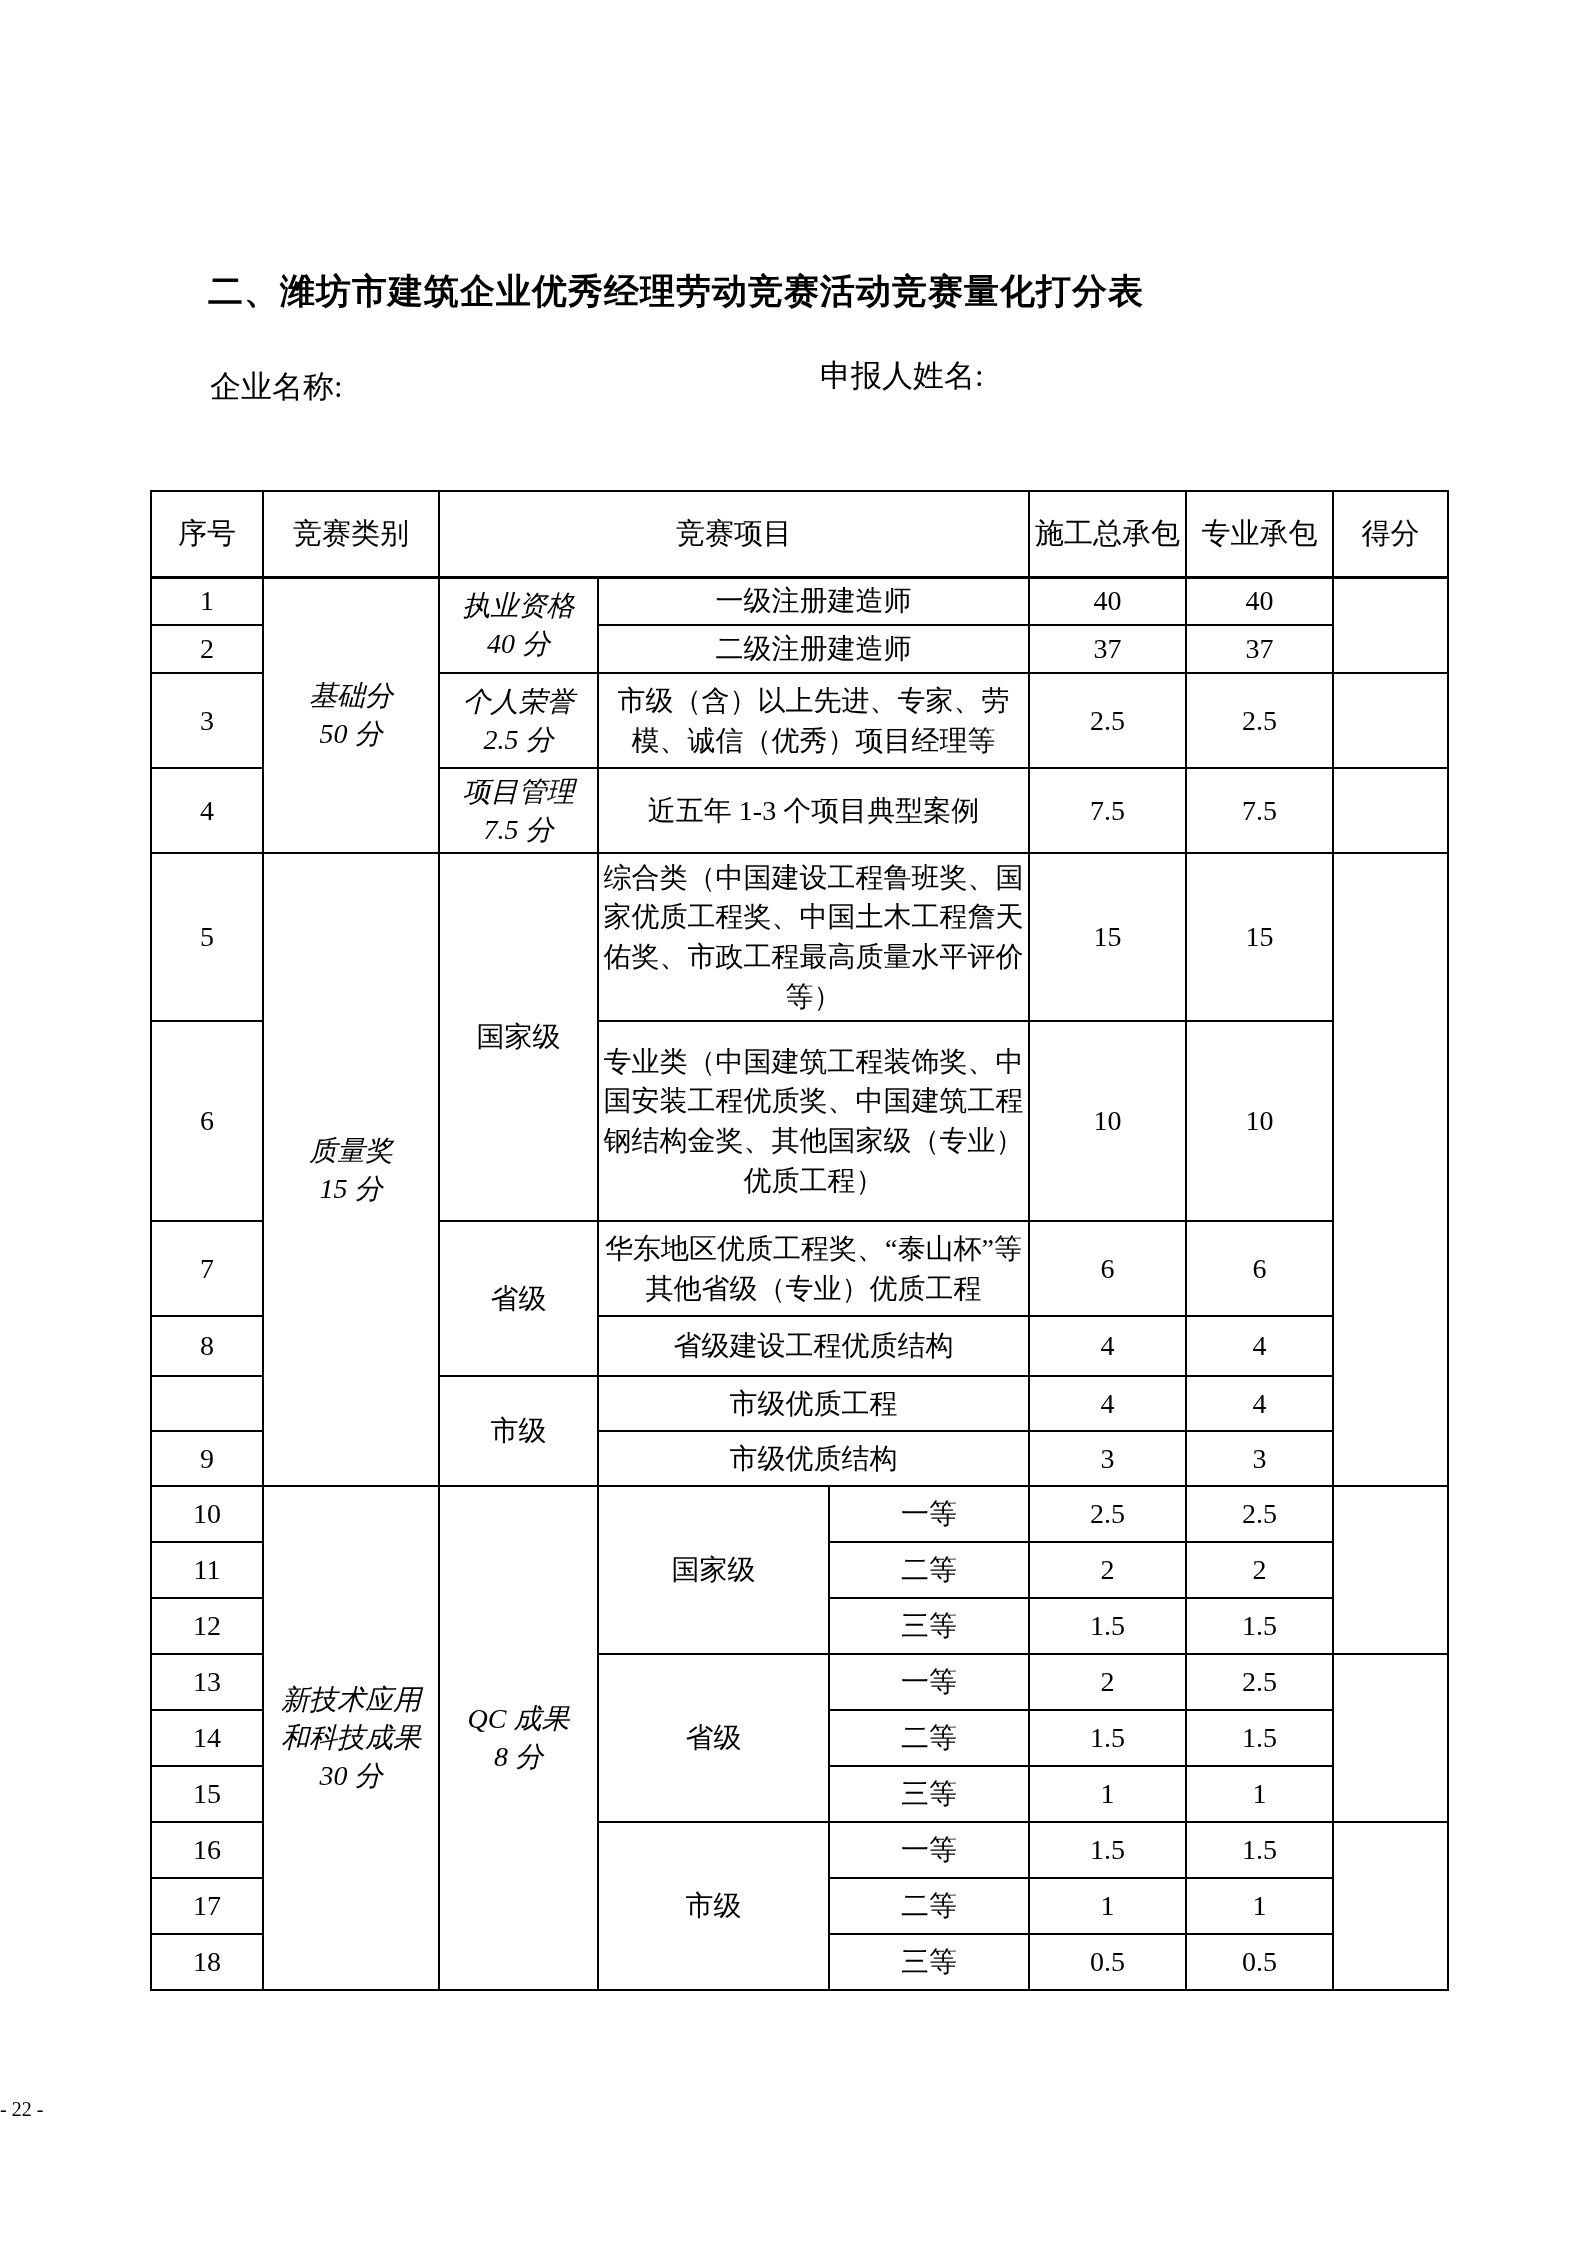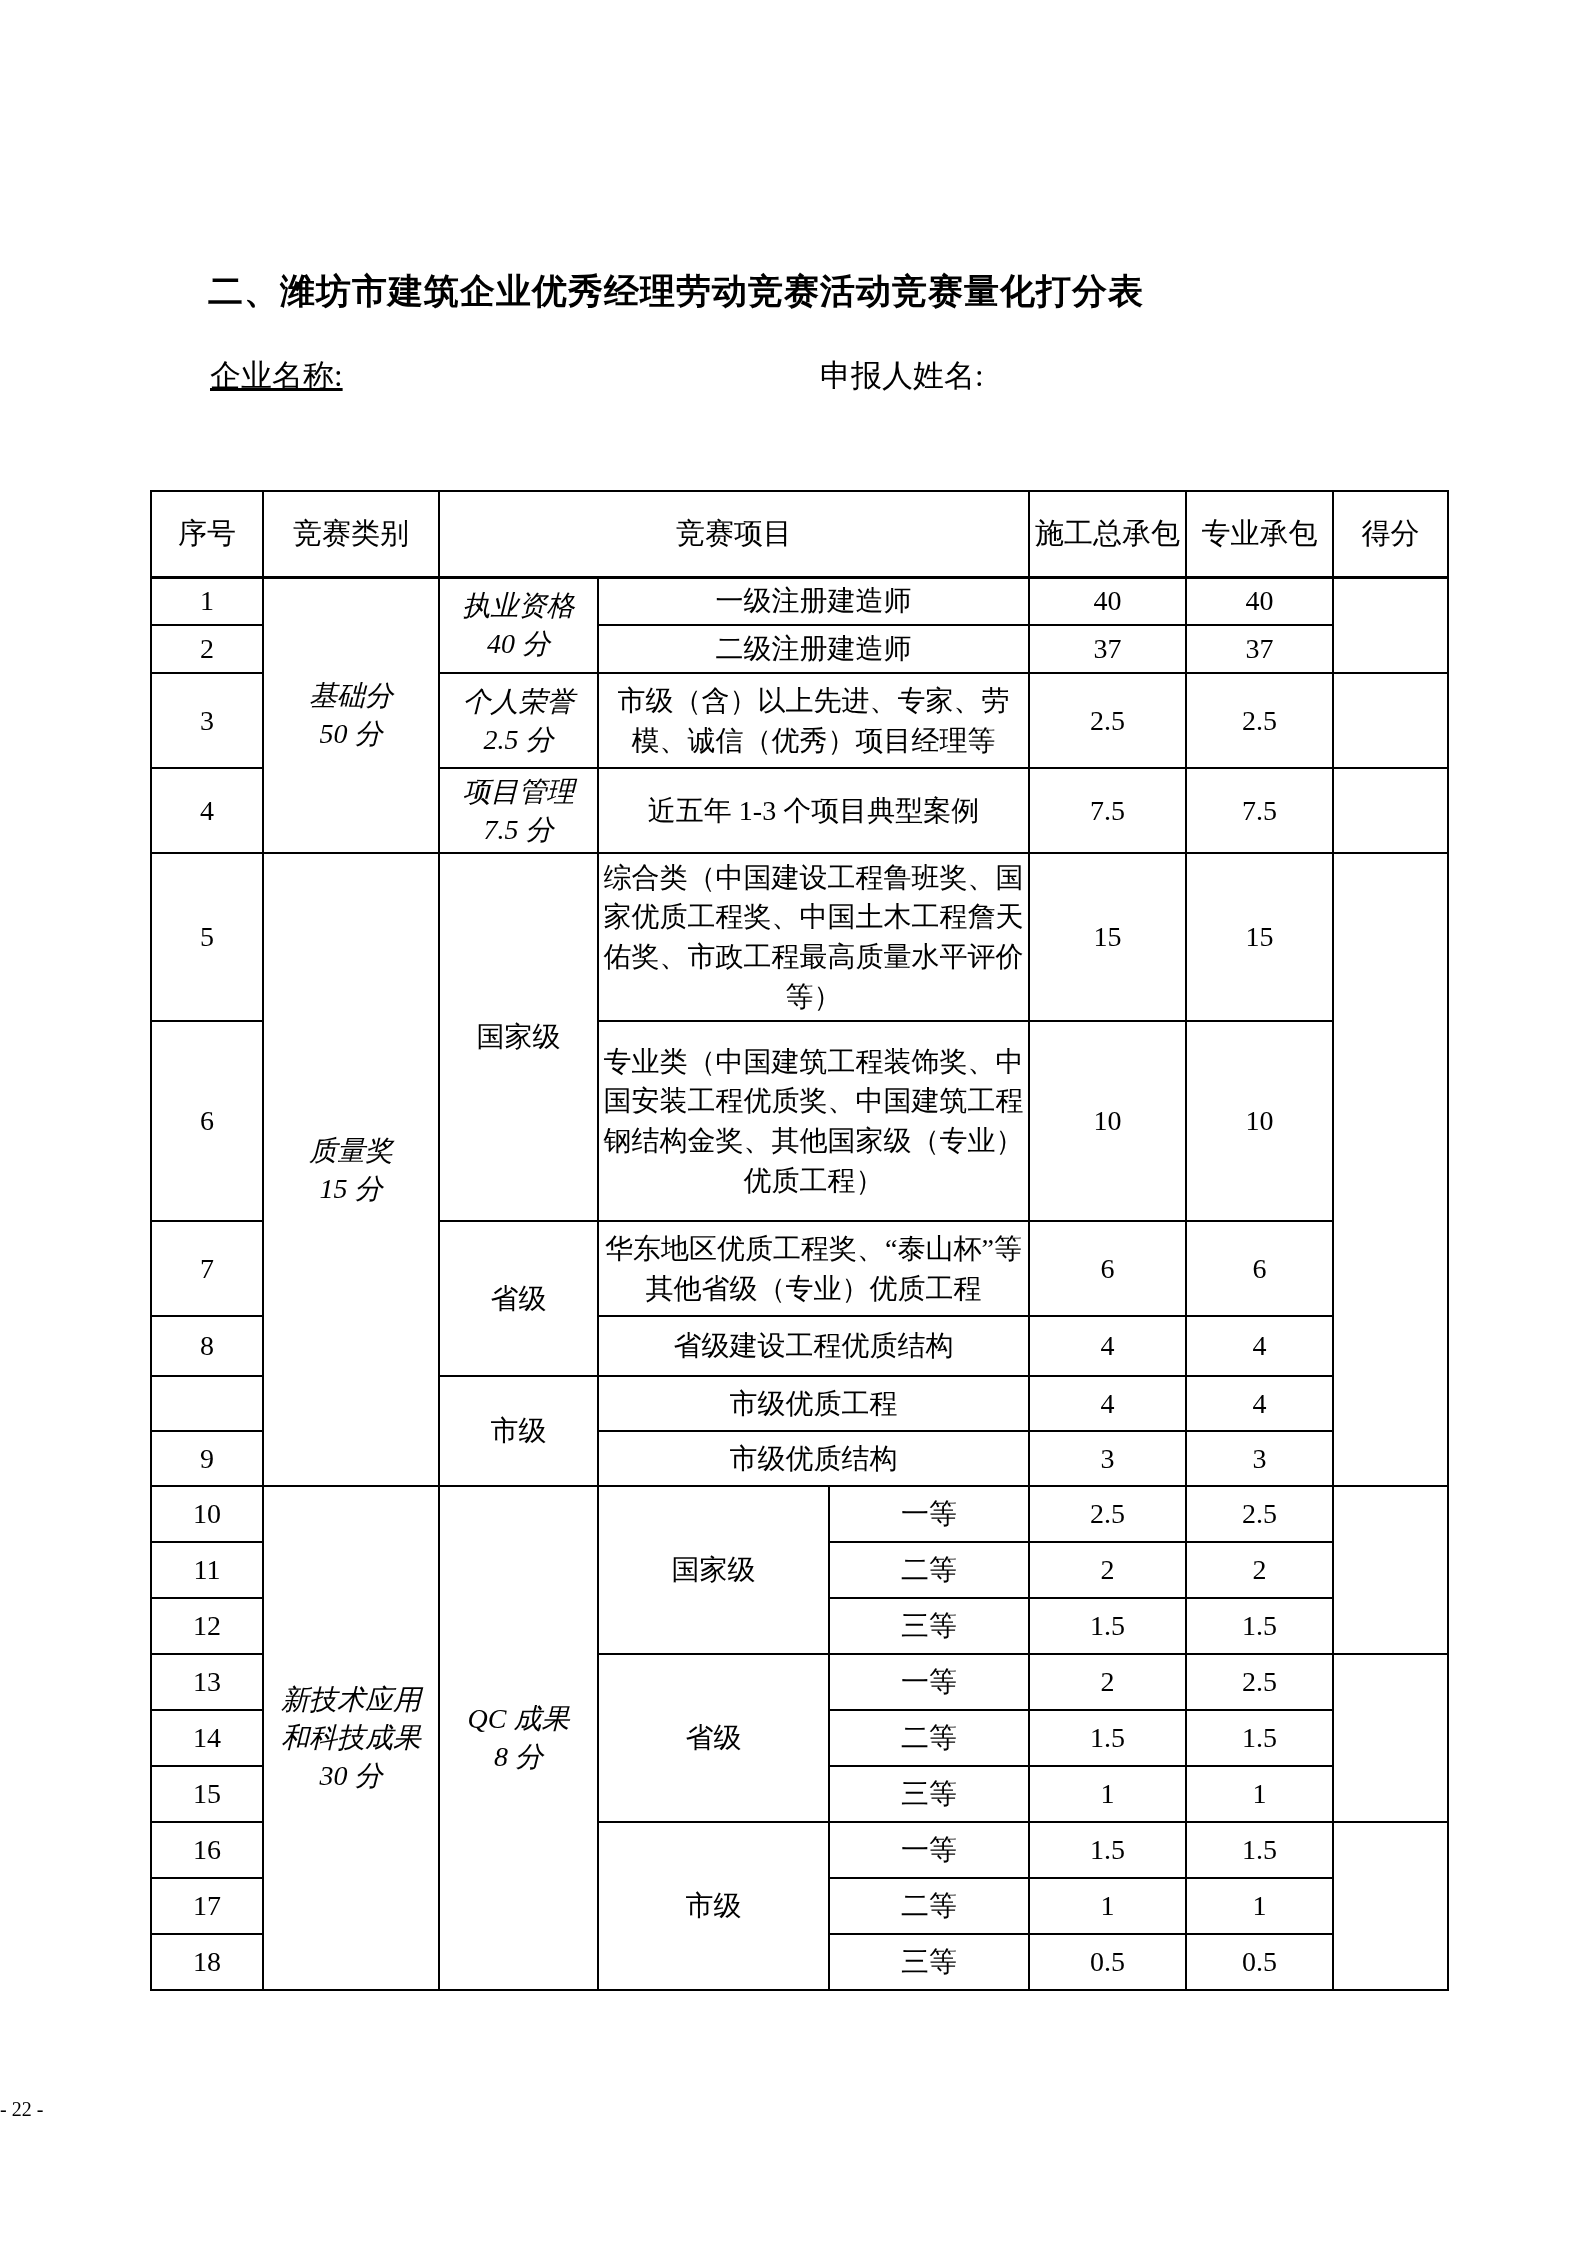--- a/index.html
+++ b/index.html
@@ -8,21 +8,21 @@
     font-family:"Liberation Serif","DejaVu Serif",serif;
     color:#000;
   }
   .title{
     position:absolute;top:268px;left:0;width:1352px;
     text-align:center;
     font-family:"Liberation Sans","DejaVu Sans",sans-serif;
     font-weight:bold;font-size:35px;letter-spacing:1px;
   }
   .form-labels{position:absolute;top:355px;left:0;width:1587px;font-size:31px;}
-  .company-label{position:absolute;left:210px;top:0;text-decoration:underline;}
+  .company-label{position:absolute;left:210px;top:11px;}
   .applicant-label{position:absolute;left:820px;top:0;}
 
   table.score{
     position:absolute;left:150px;top:490px;
     border-collapse:collapse;table-layout:fixed;
     width:1297px;
     font-size:28px;
   }
   table.score td,table.score th{
     border:2px solid #000;

